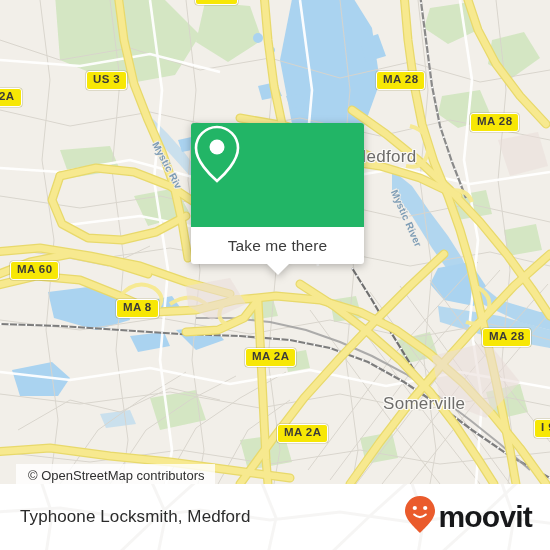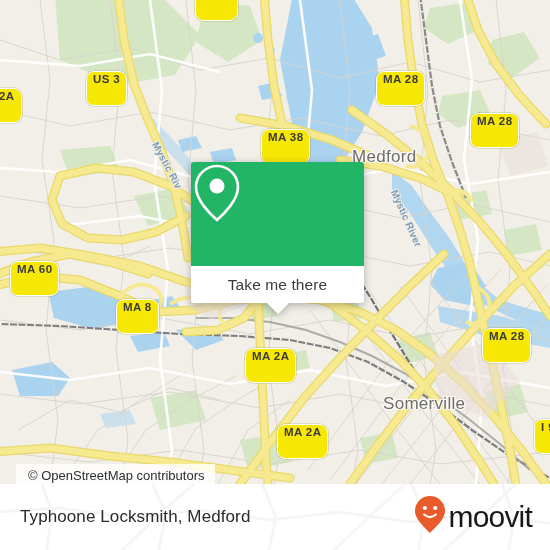--- a/index.html
+++ b/index.html
@@ -28,32 +28,31 @@
   .lbl.city{font-size:17px;color:#6e6d6b;letter-spacing:.3px;}
   .lbl.river{
     font-size:10px;color:#7d9cb5;font-weight:bold;letter-spacing:.2px;
     text-shadow:
       -1.2px 0 #f1eee8,1.2px 0 #f1eee8,0 -1.2px #f1eee8,0 1.2px #f1eee8;
   }
 
   
   .shield{
     position:absolute;
-    background:#f7e705;border:1.6px solid #ffffff;border-radius:8px;
+    background:#f7e705;border:1.6px solid #ffffff;border-radius:3px;
     color:#3c3b39;font-size:11.5px;font-weight:bold;letter-spacing:.4px;
-    padding:2px 6px 19px 6px;line-height:1;
+    padding:2px 6px 3px 6px;line-height:1;
     box-shadow:0 0 0 .6px rgba(120,115,40,.35);
     white-space:nowrap;
   }
 
   
   .popup{
     position:absolute;left:191px;top:123px;width:173px;
     filter:drop-shadow(0 2px 4px rgba(0,0,0,.28));
-    margin-top:39px;
   }
   .popup-top{
     background:#22b566;height:104px;
     border-radius:3px 3px 0 0;
     display:flex;align-items:center;justify-content:center;
   }
   .popup-bottom{
     background:#ffffff;height:37px;
     border-radius:0 0 3px 3px;
     display:flex;align-items:center;justify-content:center;
@@ -86,21 +85,21 @@
   .footer-title{
     position:absolute;left:20px;top:50%;transform:translateY(-50%);
     font-size:17px;color:#2b2b2b;white-space:nowrap;letter-spacing:.1px;
   }
   .brand{
     position:absolute;right:18px;top:50%;transform:translateY(-50%);
     display:flex;align-items:center;gap:3px;
   }
   .brand-word{
     font-size:30px;color:#17181a;letter-spacing:-.8px;
-    font-weight:normal;line-height:1;
+    font-weight:bold;line-height:1;
   }
 </style>
 </head>
 <body>
 
 <div id="root">
 
   <div class="map">
 
     <svg width="550" height="484" viewBox="0 0 550 484">

